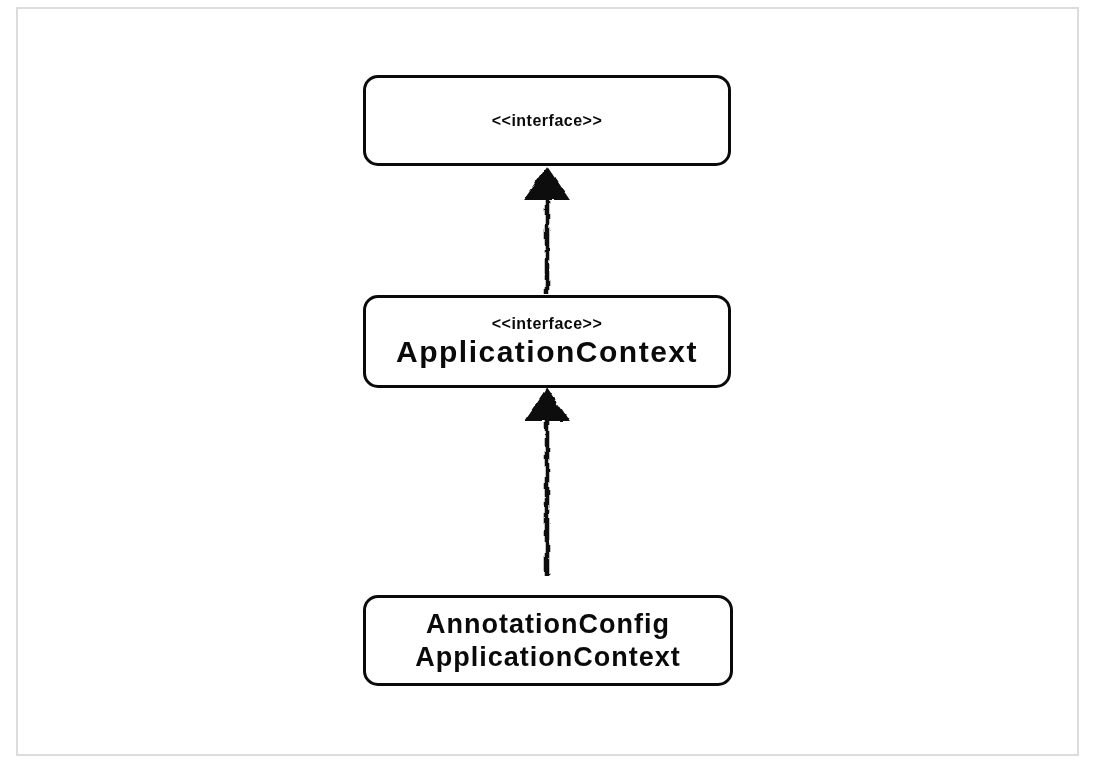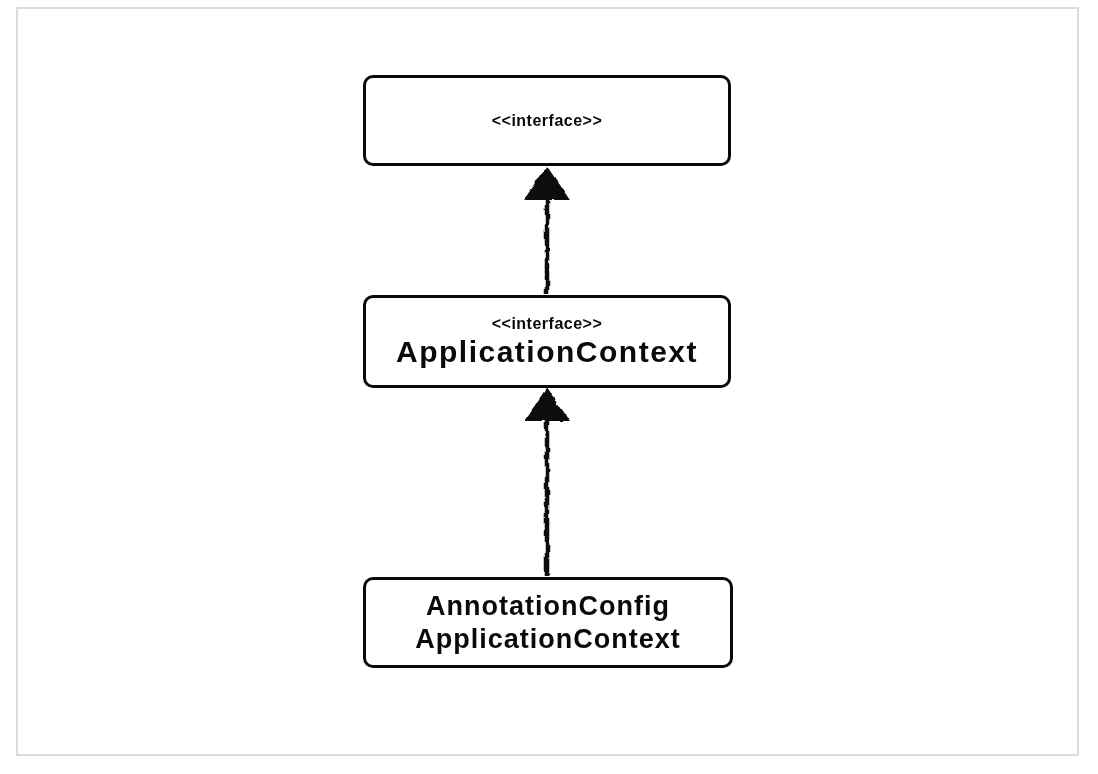--- a/index.html
+++ b/index.html
@@ -24,21 +24,21 @@
   .arrows-svg {
     position: absolute;
     left: 0; top: 0;
     width: 1098px; height: 774px;
     pointer-events: none;
   }
   .uml-box {
     position: absolute;
     background: #ffffff;
     border: 3.5px solid #0a0a0a;
-    border-radius: 10px;
+    border-radius: 15px;
     display: flex;
     flex-direction: column;
     align-items: center;
     justify-content: center;
     text-align: left;
     color: #0a0a0a;
   }
   .uml-box .stereotype {
     font-size: 16px;
     font-weight: bold;
@@ -46,21 +46,21 @@
     line-height: 20px;
   }
   .uml-box .classname {
     font-size: 30px;
     font-weight: bold;
     letter-spacing: 1.5px;
     line-height: 36px;
   }
   .box-beanfactory        { left: 363px; top: 75px;  width: 368px; height: 91px; }
   .box-applicationcontext { left: 363px; top: 295px; width: 368px; height: 93px; }
-  .box-annotationconfig   { left: 363px; top: 577px; width: 370px; height: 91px; }
+  .box-annotationconfig   { left: 363px; top: 595px; width: 370px; height: 91px; }
   .box-annotationconfig .classname {
     font-size: 27px;
     line-height: 33px;
     letter-spacing: 1px;
   }
 </style>
 </head>
 <body>
 
 <div class="page">

